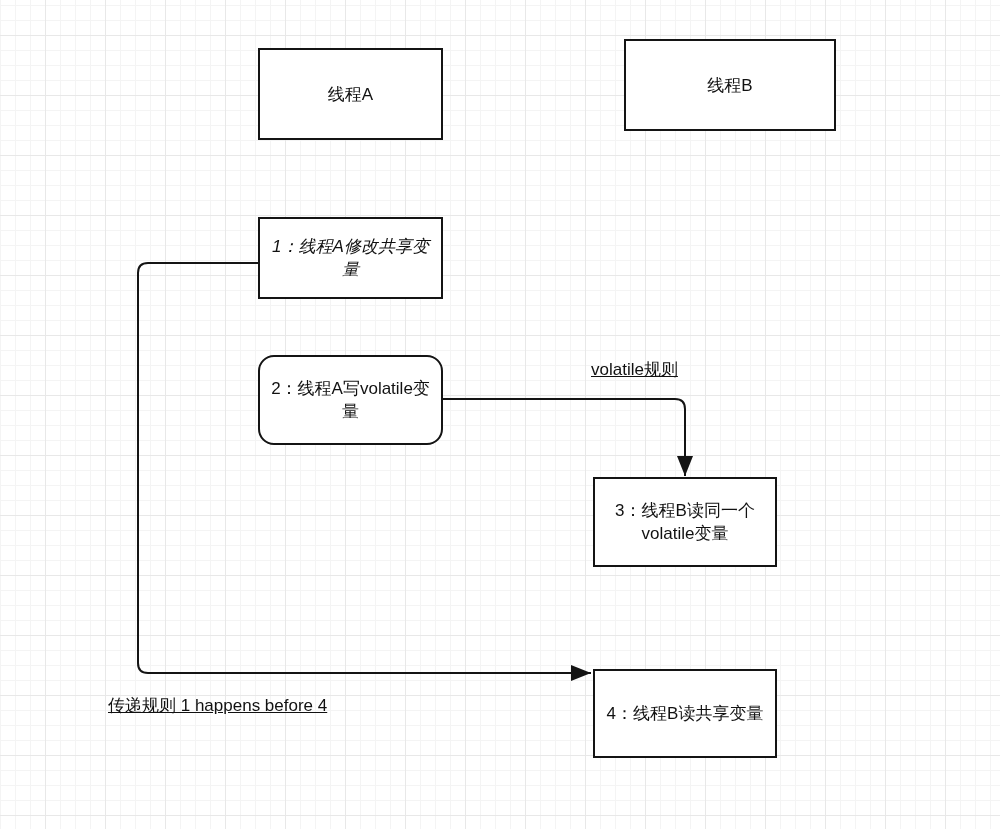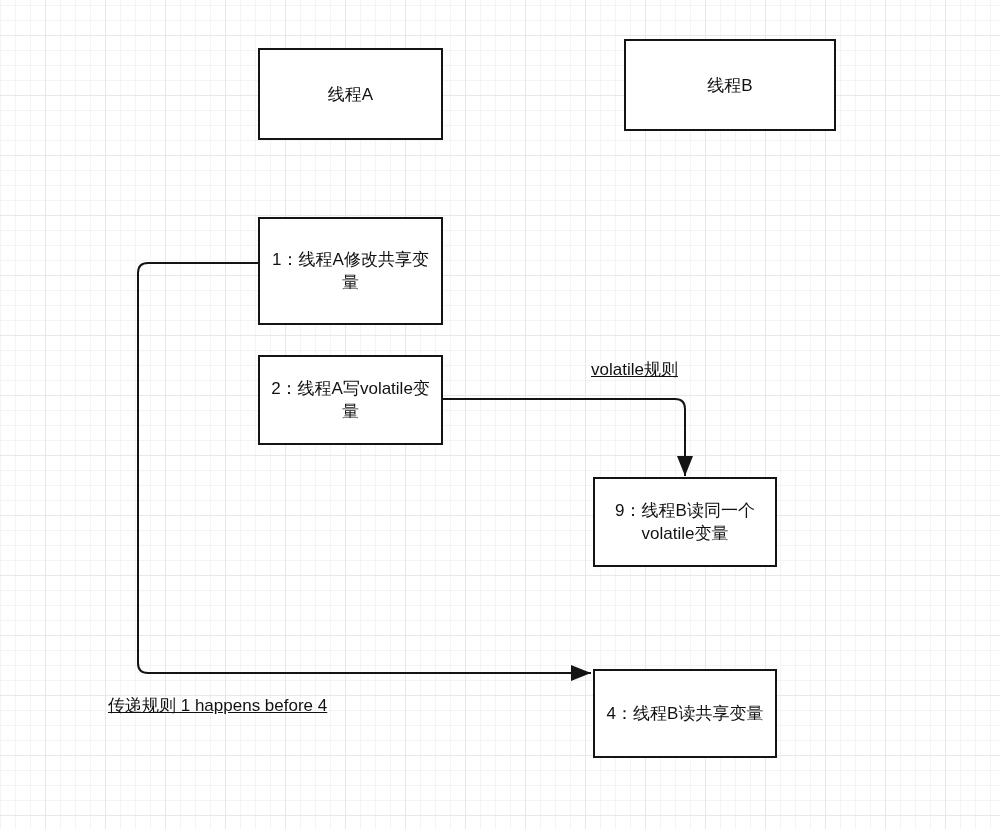--- a/index.html
+++ b/index.html
@@ -59,22 +59,22 @@
     position: absolute;
     font-size: 17px;
     line-height: 21px;
     white-space: nowrap;
     cursor: default;
     text-decoration: underline;
   }
   
   .n-thread-a { left: 258px; top: 48px;  width: 185px; height: 92px; }
   .n-thread-b { left: 608px; top: 39px;  width: 212px; height: 92px; margin-left: 16px; }
-  .n-step1    { left: 258px; top: 217px; width: 185px; height: 108px; }
-  .n-step2    { left: 258px; top: 355px; width: 185px; height: 90px; }
+  .n-step1    { left: 258px; top: 217px; width: 185px; height: 82px; font-style: italic; }
+  .n-step2    { left: 258px; top: 355px; width: 185px; height: 90px; border-radius: 16px; }
   .n-step3    { left: 593px; top: 477px; width: 184px; height: 90px; }
   .n-step4    { left: 593px; top: 629px; width: 184px; height: 89px; margin-top: 40px; }
   .l-volatile   { left: 591px; top: 359px; }
   .l-transitive { left: 108px; top: 695px; }
 </style>
 </head>
 <body>
 
 <div class="canvas">
 
@@ -98,21 +98,21 @@
 
   <div class="node n-step1">
     <span>1：线程A修改共享变量</span>
   </div>
 
   <div class="node n-step2">
     <span>2：线程A写volatile变量</span>
   </div>
 
   <div class="node n-step3">
-    <span>9：线程B读同一个volatile变量</span>
+    <span>3：线程B读同一个volatile变量</span>
   </div>
 
   <div class="node n-step4">
     <span>4：线程B读共享变量</span>
   </div>
 
   <div class="edge-label l-volatile">volatile规则</div>
 
   <div class="edge-label l-transitive">传递规则 1 happens before 4</div>
 

